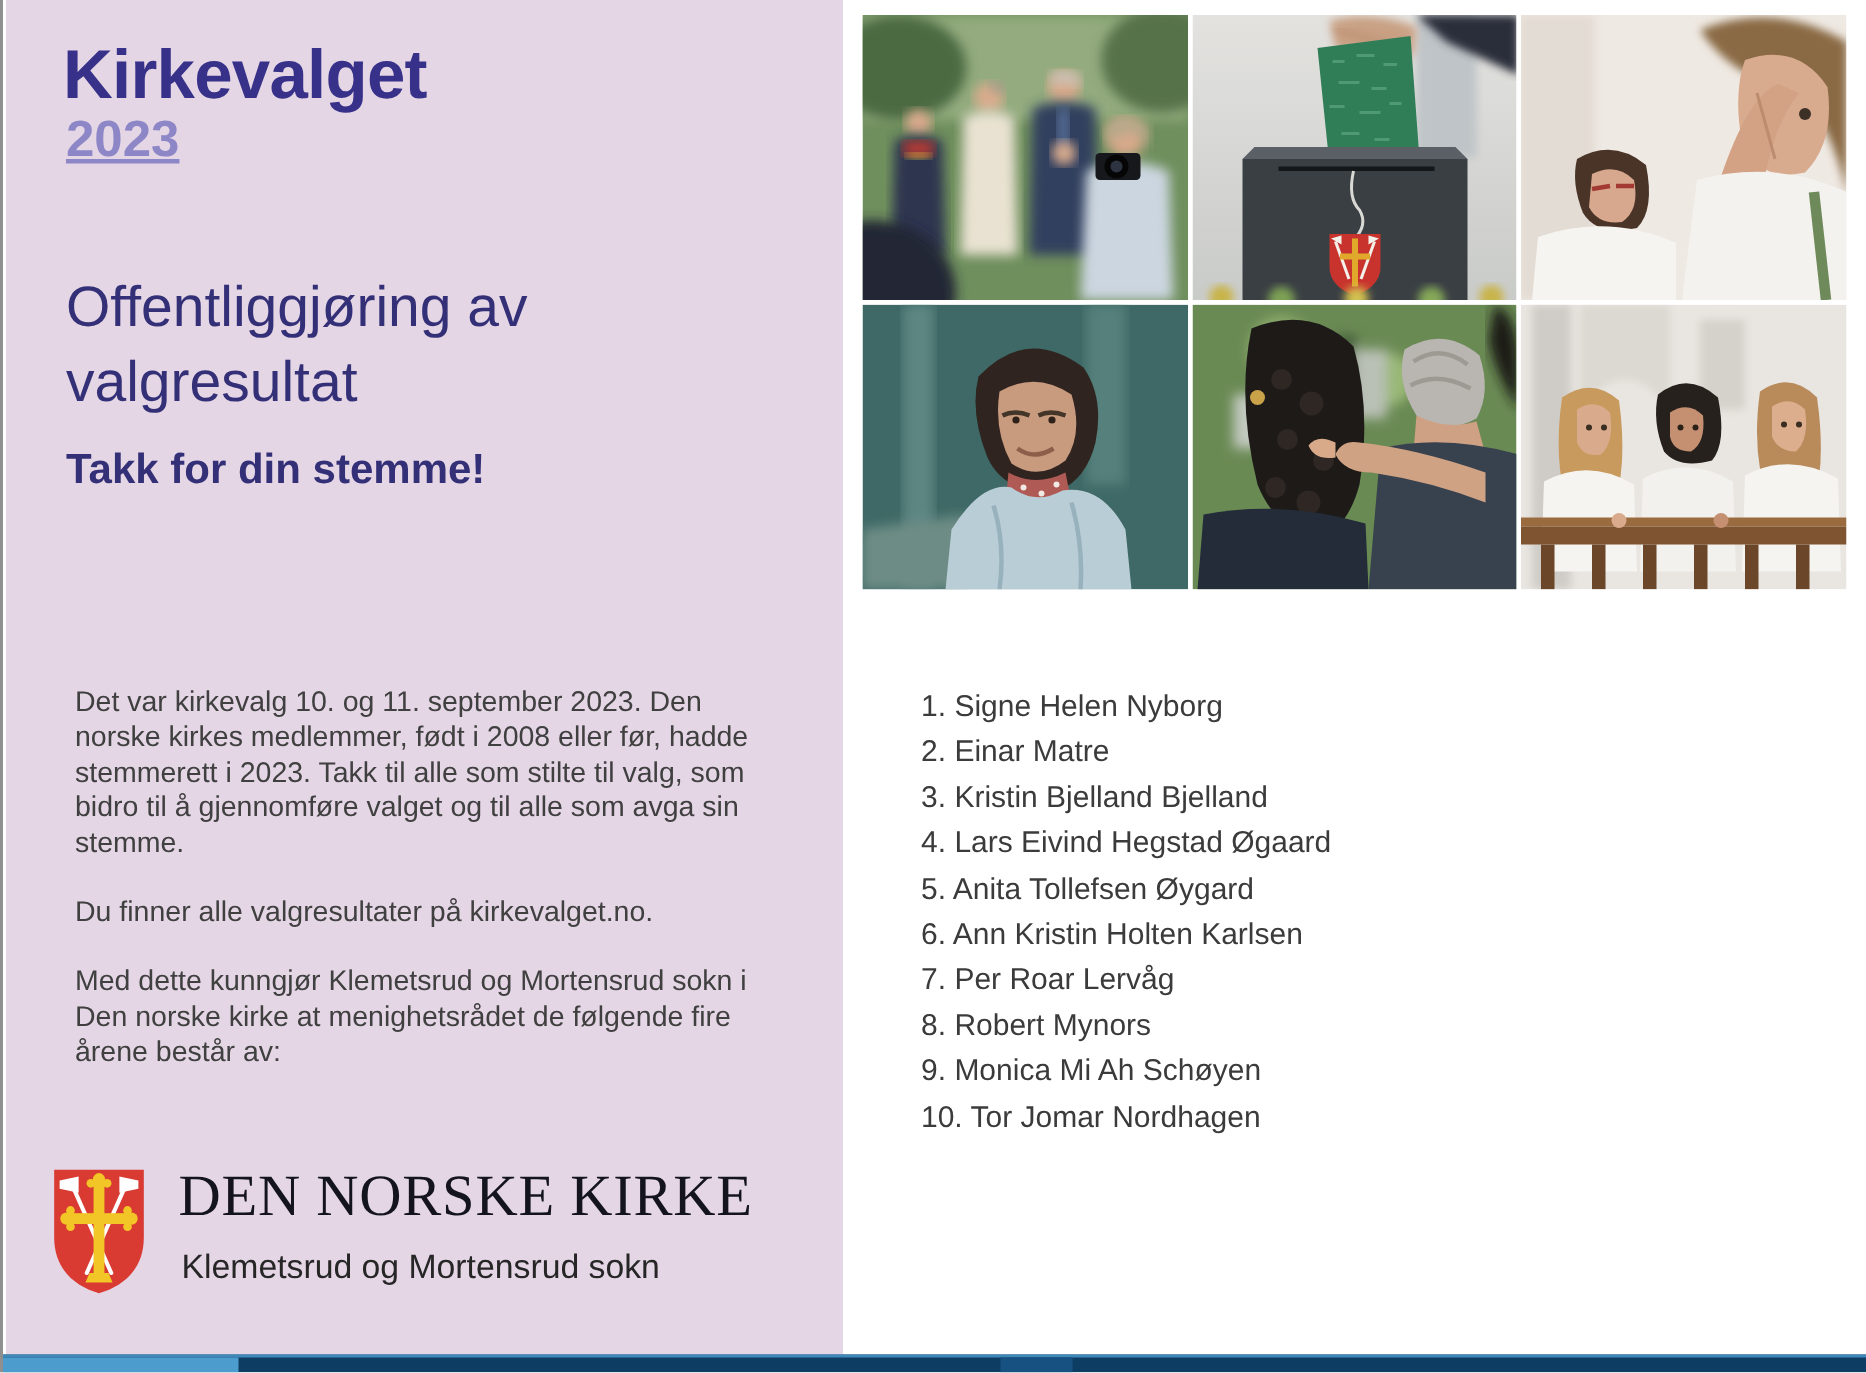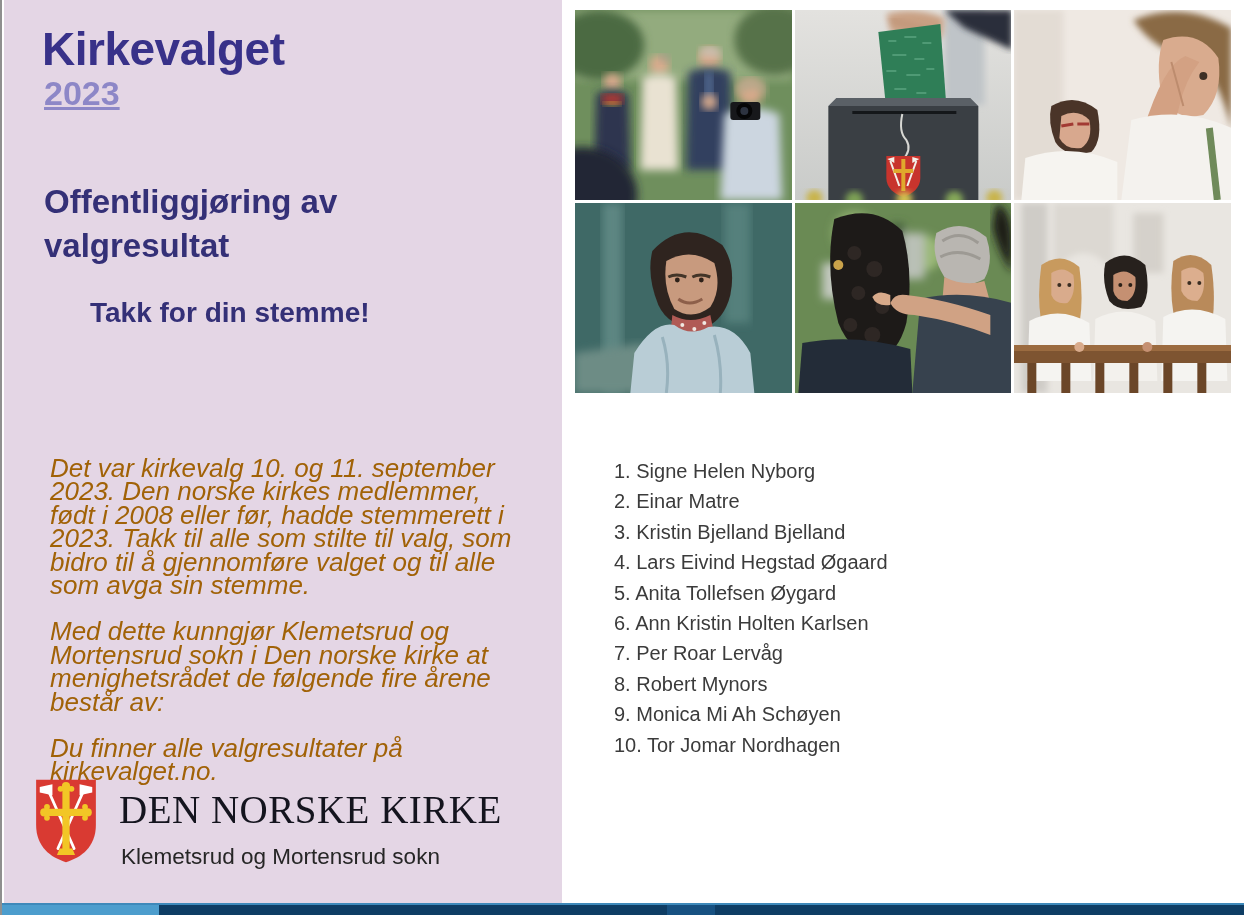--- a/index.html
+++ b/index.html
@@ -20,44 +20,43 @@
   .title {
     position:absolute; left:38px; top:22px;
     font-size:46px; font-weight:800; letter-spacing:-0.5px; color:#383189;
   }
   .year {
     position:absolute; left:40px; top:74px;
     font-size:34px; font-weight:800; color:#8d87c7;text-decoration:underline;
   }
   .heading {
     position:absolute; left:40px; top:180px; width:450px;
-    font-size:33px; font-weight:700; line-height:1.32; color:#343077;
+    font-size:38px; font-weight:400; line-height:1.32; color:#343077;
   }
   .subheading {
     position:absolute; left:40px; top:297px; width:460px;
-    font-size:28px; font-weight:800; color:#343077;margin-left:46px;
+    font-size:28px; font-weight:800; color:#343077;
   }
   .body-copy {
     position:absolute; left:46px; top:457px; width:472px;
-    font-size:26px; line-height:23.4px; color:#a16207;font-style:italic;
+    font-size:19px; line-height:23.4px; color:#404040;
   }
   .body-copy p { margin-bottom:23px; }
 
   .logo-block { position:absolute; left:30px; top:775px; width:500px; }
   .logo-shield { position:absolute; left:0; top:3px; width:64px; height:86px; }
   .logo-org {
     position:absolute; left:85px; top:0;
     font-family:"Liberation Serif","DejaVu Serif",serif;
     font-size:39px; font-weight:500; letter-spacing:0.5px; color:#14141e;
     white-space:nowrap;
-    margin-top:12px;
   }
   .logo-parish {
     position:absolute; left:87px; top:57px;
-    font-size:22.5px; color:#262626; white-space:nowrap;margin-top:12px;
+    font-size:22.5px; color:#262626; white-space:nowrap;
   }
 
   
   .photo-grid {
     position:absolute; left:573px; top:10px; width:656px; height:383px;
     display:grid; grid-template-columns:repeat(3,1fr);
     grid-template-rows:repeat(2,1fr); gap:3px;
   }
   .photo { overflow:hidden; }
   .photo svg { display:block; width:100%; height:100%; }
@@ -92,22 +91,22 @@
   <div class="left-panel">
 
     <div class="title">Kirkevalget</div>
     <div class="year">2023</div>
 
     <div class="heading">Offentliggjøring av valgresultat</div>
     <div class="subheading">Takk for din stemme!</div>
 
     <div class="body-copy">
       <p>Det var kirkevalg 10. og 11. september 2023. Den norske kirkes medlemmer, født i 2008 eller før, hadde stemmerett i 2023. Takk til alle som stilte til valg, som bidro til å gjennomføre valget og til alle som avga sin stemme.</p>
+      <p>Du finner alle valgresultater på kirkevalget.no.</p>
       <p>Med dette kunngjør Klemetsrud og Mortensrud sokn i Den norske kirke at menighetsrådet de følgende fire årene består av:</p>
-      <p>Du finner alle valgresultater på kirkevalget.no.</p>
     </div>
 
     <div class="logo-block">
       <svg class="logo-shield" viewBox="0 0 70 95" aria-hidden="true">
 
         <path d="M2 2 H68 V52 C68 76 52 88 35 93 C18 88 2 76 2 52 Z" fill="#d93a32"></path>
 
         <path d="M16 15 L44 78" stroke="#ffffff" stroke-width="3" stroke-linecap="round"></path>
         <path d="M54 15 L26 78" stroke="#ffffff" stroke-width="3" stroke-linecap="round"></path>
 

